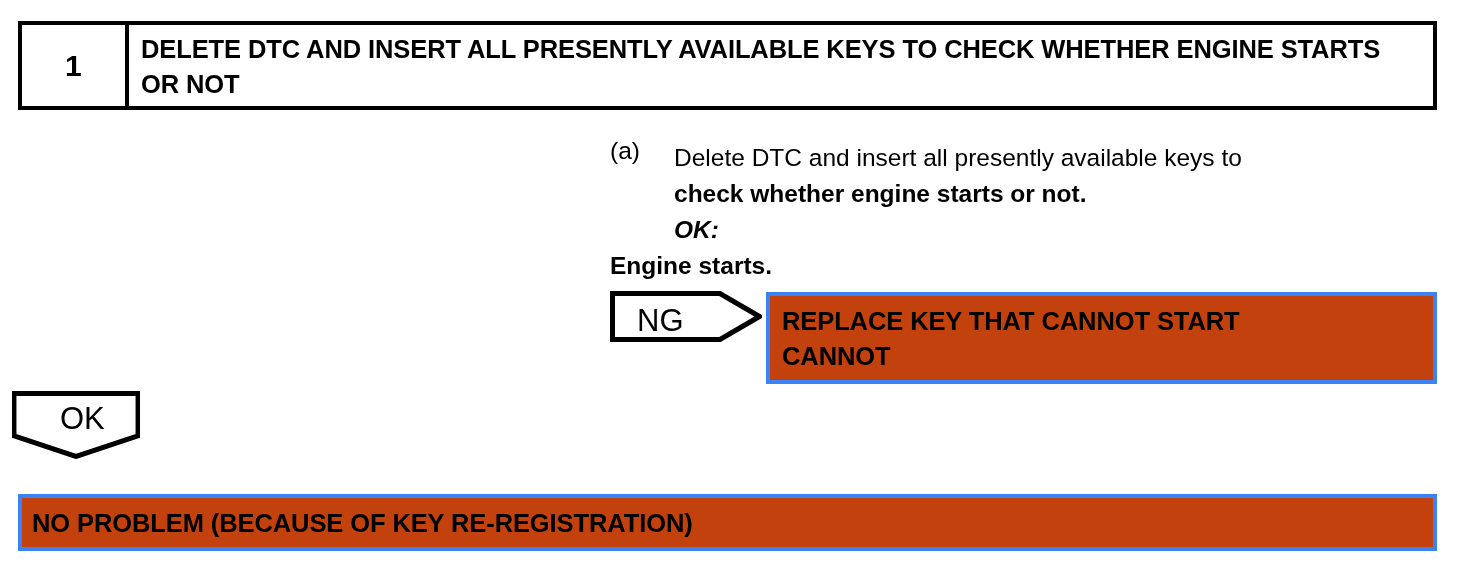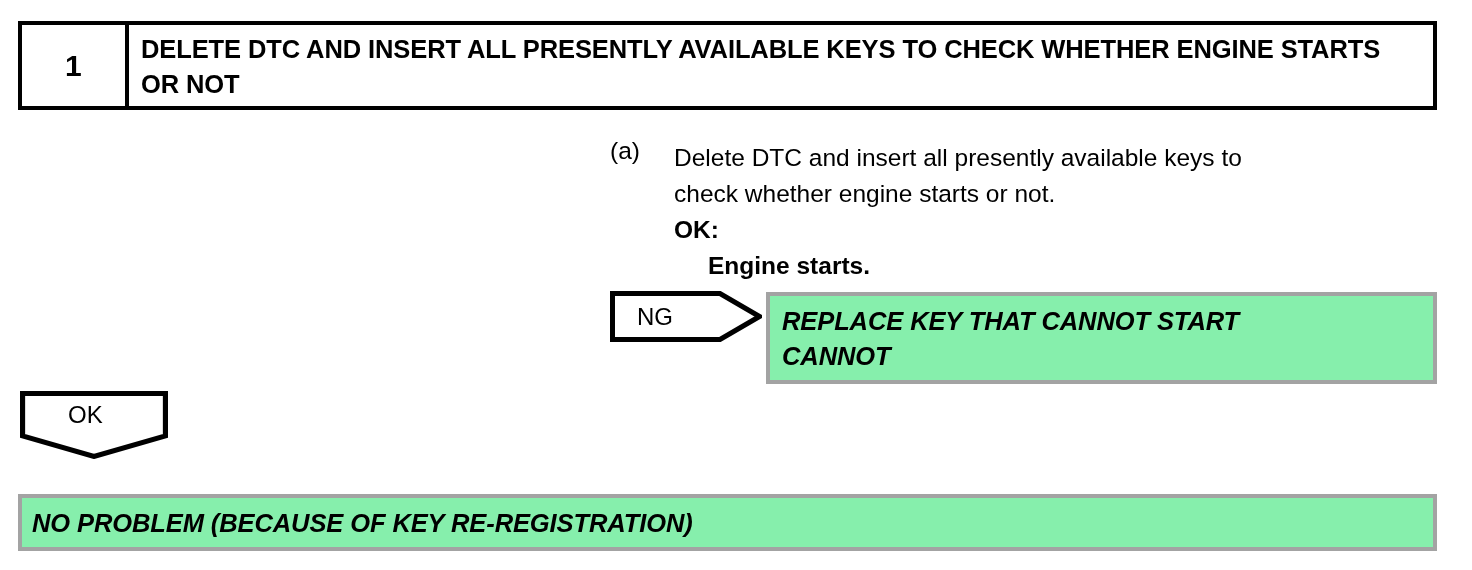--- a/index.html
+++ b/index.html
@@ -77,75 +77,75 @@
   .proc-text {
     flex: 1;
     font-size: 24.5px;
     line-height: 36px;
     margin-top: 7px;
   }
   .proc-text-indent {
     margin-left: 64px;
     font-size: 24.5px;
     line-height: 36px;
+    font-weight: bold;
   }
   .bold {
     font-weight: bold;
+    font-style: italic;
   }
   .result-indent {
-    margin-left: 98px;
     font-size: 24.5px;
     line-height: 36px;
     font-weight: bold;
   }
 
   
   .flag-ng {
     position: absolute;
     left: 610px;
     top: 291px;
     width: 152px;
     height: 51px;
   }
   .flag-ng svg, .flag-ok svg {
     display: block;
     width: 100%;
     height: 100%;
   }
   .flag-label {
     position: absolute;
-    font-size: 24px;
+    font-size: 31px;
     font-weight: normal;
     line-height: 1;
   }
   .flag-ng .flag-label {
     left: 27px;
     top: 14px;
   }
 
   
   .flag-ok {
     position: absolute;
-    left: 20px;
+    left: 12px;
     top: 391px;
-    width: 148px;
+    width: 128px;
     height: 68px;
   }
   .flag-ok .flag-label {
     left: 48px;
     top: 12px;
   }
 
   
   .result-box {
     position: absolute;
-    border: 4px solid #a3a3a3;
-    box-sizing: border-box;
-    background: #86efac;
-    font-style: italic;
+    border: 4px solid #3b82f6;
+    box-sizing: border-box;
+    background: #c2410c;
   }
   .box-replace {
     left: 766px;
     top: 292px;
     width: 671px;
     height: 92px;
     padding: 8px 10px 0 12px;
   }
   .box-noproblem {
     left: 18px;

